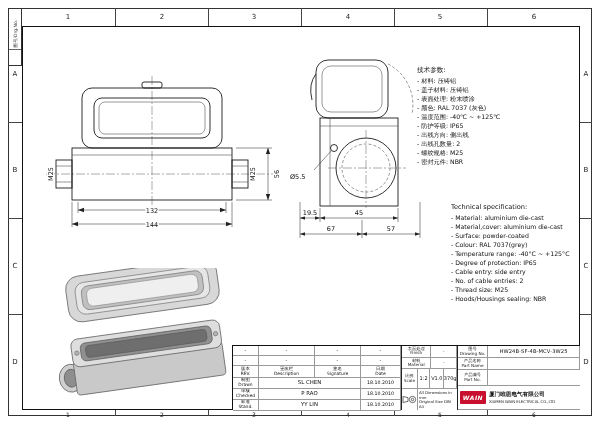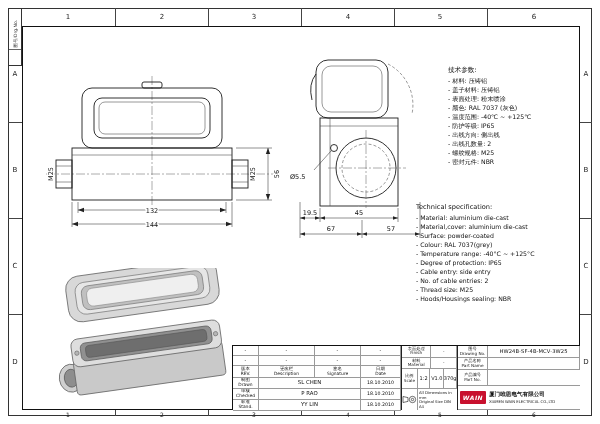--- a/index.html
+++ b/index.html
@@ -202,35 +202,35 @@
       <ellipse cx="-4" cy="38" rx="7" ry="9" fill="#8e8e8e" stroke="#555" stroke-width="0.7"></ellipse>
       <rect x="0" y="22" width="150" height="34" rx="4" fill="#c9c9c9" stroke="#666" stroke-width="0.8"></rect>
       <rect x="0" y="0" width="150" height="28" rx="7" fill="#dedede" stroke="#666" stroke-width="0.8"></rect>
       <rect x="9" y="5" width="132" height="18" rx="5" fill="#909090" stroke="#555" stroke-width="0.7"></rect>
       <rect x="14" y="8" width="122" height="12" rx="4" fill="#6e6e6e" stroke="#555" stroke-width="0.6"></rect>
       <circle cx="5" cy="14" r="2.2" fill="#b5b5b5" stroke="#555" stroke-width="0.5"></circle>
       <circle cx="145" cy="14" r="2.2" fill="#b5b5b5" stroke="#555" stroke-width="0.5"></circle>
     </g>
   </svg>
 
-  <div class="specs" style="left:448px;top:66px;width:142px">
+  <div class="specs" style="left:417px;top:66px;width:142px">
     <div class="specs-title">技术参数:</div>
     <div class="spec-item">- 材料: 压铸铝</div>
     <div class="spec-item">- 盖子材料: 压铸铝</div>
     <div class="spec-item">- 表面处理: 粉末喷涂</div>
     <div class="spec-item">- 颜色: RAL 7037 (灰色)</div>
     <div class="spec-item">- 温度范围: -40℃ ~ +125℃</div>
     <div class="spec-item">- 防护等级: IP65</div>
     <div class="spec-item">- 出线方向: 侧出线</div>
     <div class="spec-item">- 出线孔数量: 2</div>
     <div class="spec-item">- 螺纹规格: M25</div>
     <div class="spec-item">- 密封元件: NBR</div>
   </div>
 
-  <div class="specs" style="left:416px;top:203px;width:145px">
+  <div class="specs" style="left:451px;top:203px;width:145px">
     <div class="specs-title">Technical specification:</div>
     <div class="spec-item">- Material: aluminium die-cast</div>
     <div class="spec-item">- Material,cover: aluminium die-cast</div>
     <div class="spec-item">- Surface: powder-coated</div>
     <div class="spec-item">- Colour: RAL 7037(grey)</div>
     <div class="spec-item">- Temperature range: -40°C ~ +125°C</div>
     <div class="spec-item">- Degree of protection: IP65</div>
     <div class="spec-item">- Cable entry: side entry</div>
     <div class="spec-item">- No. of cable entries: 2</div>
     <div class="spec-item">- Thread size: M25</div>

